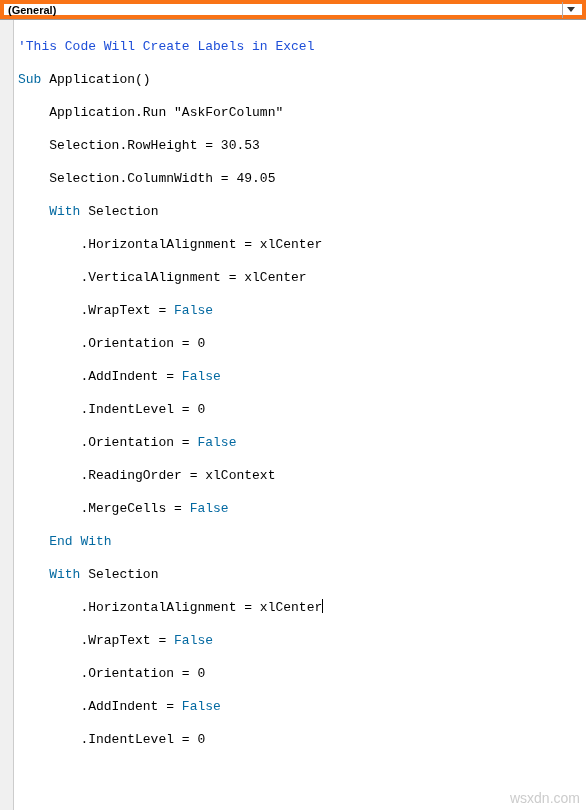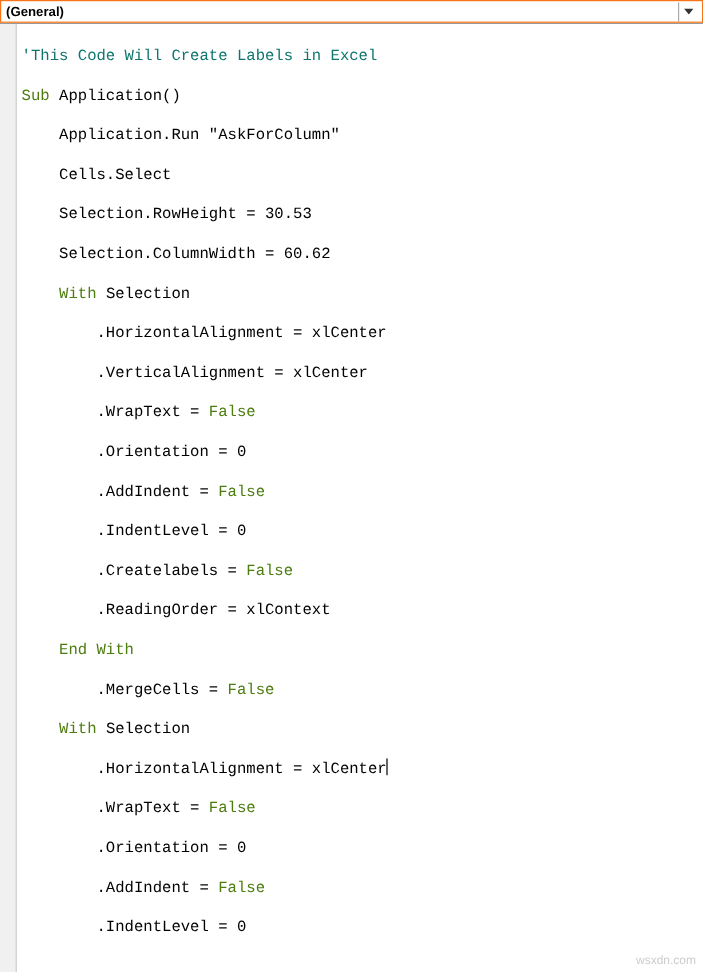--- a/index.html
+++ b/index.html
@@ -11,21 +11,21 @@
       height: 810px;
       overflow: hidden;
     }
     .dropdown-bar {
       display: flex;
       height: 20px;
       border-bottom: 1px solid #999;
     }
     .dropdown {
       flex: 1;
-      border: 1px solid #f97316;
+      border: 4px solid #f97316;
       background: #ffffff;
       display: flex;
       align-items: center;
       justify-content: space-between;
       padding: 0 4px;
       font-family: 'Segoe UI', Tahoma, sans-serif;
       font-size: 11px;
       font-weight: bold;
       gap: 40px;
     }
@@ -47,38 +47,38 @@
       border-right: 1px solid #ccc;
     }
     .code-area {
       flex: 1;
       padding: 2px 4px;
       white-space: pre;
       line-height: 16.5px;
       overflow: hidden;
     }
     .code-line { white-space: pre; }
-    .kw { color: #4d7c0f; }
-    .comment { color: #0f766e; }
+    .kw { color: #0369a1; }
+    .comment { color: #1d4ed8; }
     .cursor {
       display: inline-block;
       width: 1px;
       height: 14px;
       background: #000;
       vertical-align: middle;
       position: relative;
       top: -1px;
     }
     .watermark {
       position: absolute;
       bottom: 4px;
       right: 6px;
       color: #ccc;
       font-family: Arial, sans-serif;
-      font-size: 10px;
+      font-size: 14px;
       margin-left: 20px;
     }
   </style>
 </head>
 <body>
 
 <div class="dropdown-bar">
   <div class="dropdown">
     <span>(General)</span>
     <span class="dropdown-arrow">
@@ -88,34 +88,33 @@
     </span>
   </div>
 </div>
 
 <div class="code-container">
   <div class="margin-bar"></div>
   <div class="code-area">
 <div class="code-line"><span class="comment">'This Code Will Create Labels in Excel</span></div>
 <div class="code-line"><span class="kw">Sub</span> <span>Application()</span></div>
 <div class="code-line">    Application.Run "AskForColumn"</div>
-<div class="code-line">    Cells.Select</div>
 <div class="code-line">    Selection.RowHeight = 30.53</div>
-<div class="code-line">    Selection.ColumnWidth = 60.62</div>
+<div class="code-line">    Selection.ColumnWidth = 49.05</div>
 <div class="code-line">    <span class="kw">With</span> <span>Selection</span></div>
 <div class="code-line">        .HorizontalAlignment = xlCenter</div>
 <div class="code-line">        .VerticalAlignment = xlCenter</div>
 <div class="code-line"><span>        .WrapText = </span><span class="kw">False</span></div>
 <div class="code-line">        .Orientation = 0</div>
 <div class="code-line"><span>        .AddIndent = </span><span class="kw">False</span></div>
 <div class="code-line">        .IndentLevel = 0</div>
-<div class="code-line"><span>        .Createlabels = </span><span class="kw">False</span></div>
+<div class="code-line"><span>        .Orientation = </span><span class="kw">False</span></div>
 <div class="code-line">        .ReadingOrder = xlContext</div>
+<div class="code-line"><span>        .MergeCells = </span><span class="kw">False</span></div>
 <div class="code-line">    <span class="kw">End With</span></div>
-<div class="code-line"><span>        .MergeCells = </span><span class="kw">False</span></div>
 <div class="code-line">    <span class="kw">With</span> <span>Selection</span></div>
 <div class="code-line"><span>        .HorizontalAlignment = xlCenter</span><span class="cursor"></span></div>
 <div class="code-line"><span>        .WrapText = </span><span class="kw">False</span></div>
 <div class="code-line">        .Orientation = 0</div>
 <div class="code-line"><span>        .AddIndent = </span><span class="kw">False</span></div>
 <div class="code-line">        .IndentLevel = 0</div>
 
 
 
 

